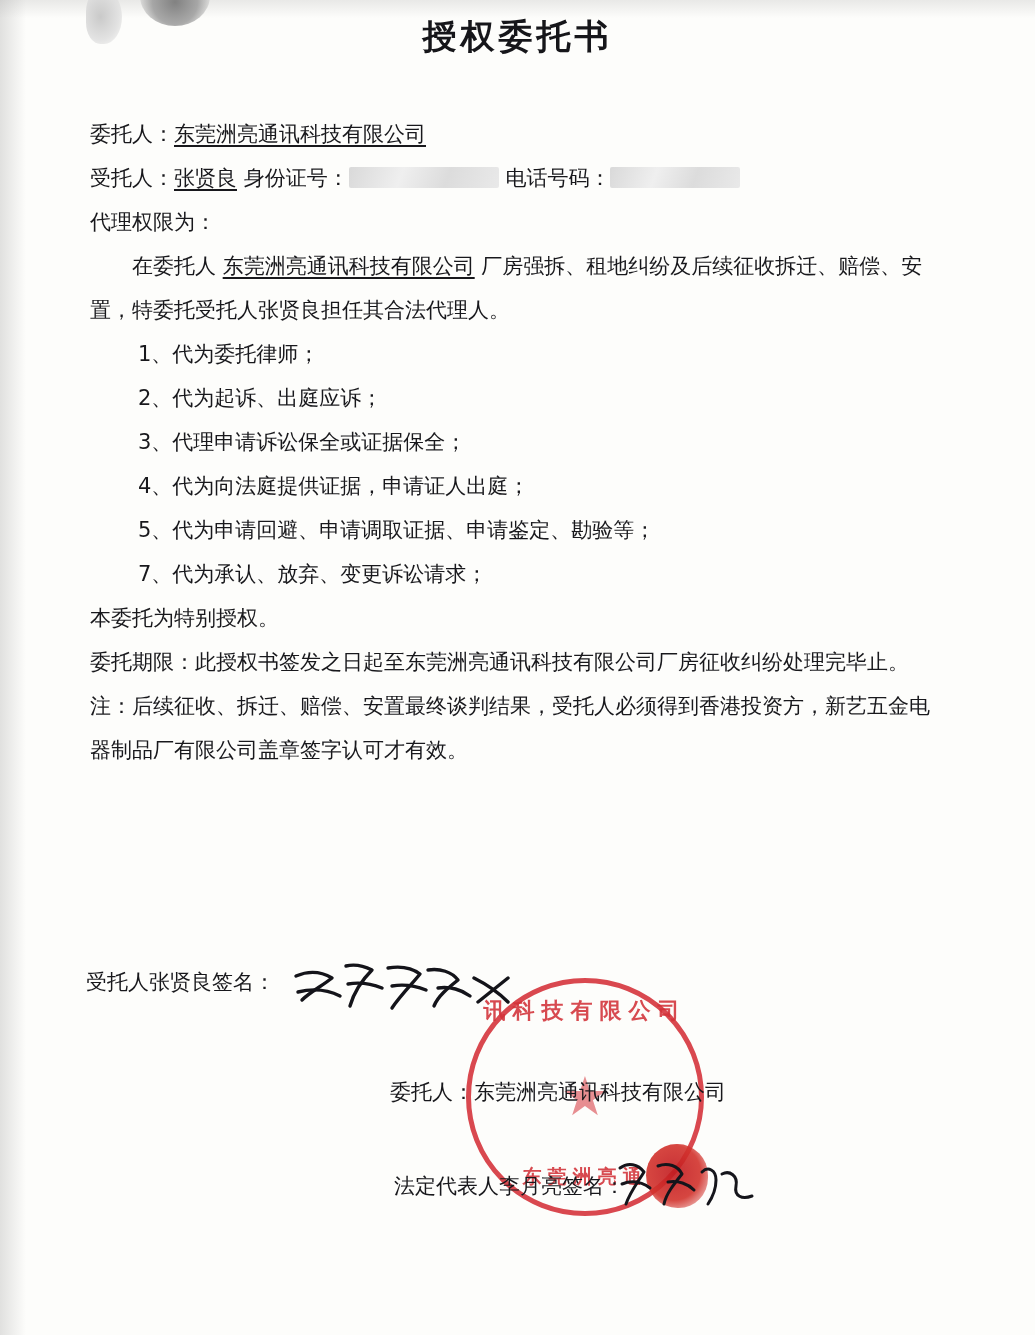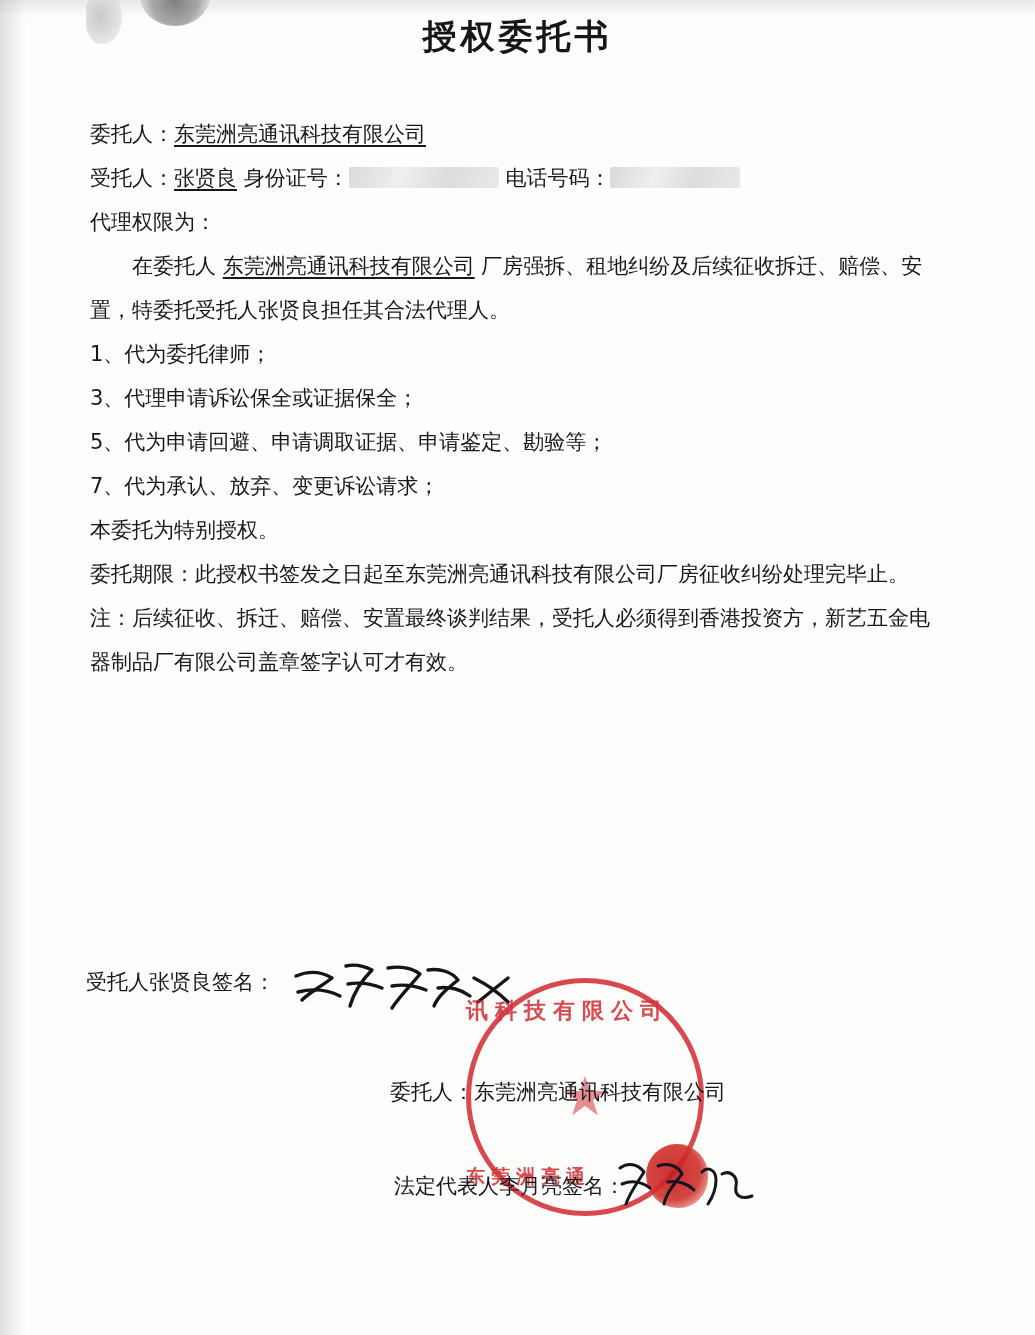--- a/index.html
+++ b/index.html
@@ -78,20 +78,21 @@
     position: relative;
   }
   .line.wrap { white-space: normal; }
 
   .u {
     text-decoration: underline;
     text-underline-offset: 4px;
   }
   .indent2 { text-indent: 42px; }
   .item {
+    margin-left: 48px;
   }
 
   .redact {
     display: inline-block;
     vertical-align: middle;
     height: 21px;
     border-radius: 2px;
     background: linear-gradient(110deg, #d9d9d9 0%, #efefef 35%, #dcdcdc 65%, #e9e9e9 100%);
     filter: blur(0.6px);
     position: relative;
@@ -177,21 +178,21 @@
     left: 50%; top: 50%;
     transform: translate(-50%,-50%);
     color: #d2222b;
     font-size: 54px;
     line-height: 54px;
     opacity: .55;
   }
   .seal-text-top, .seal-text-bottom {
     position: absolute;
     left: 0; width: 238px;
-    text-align: left;
+    text-align: center;
     color: #cf2028;
     font-family: "DejaVu Serif", "Liberation Serif", serif;
     font-weight: 700;
     opacity: .88;
   }
   .seal-text-top {
     top: 18px;
     font-size: 22px;
     letter-spacing: 7px;
   }
@@ -237,21 +238,23 @@
       <span>电话号码：</span><span class="redact w3"></span>
     </div>
 
     <div class="line">代理权限为：</div>
 
     <div class="line wrap indent2">
       <span>在委托人 </span><span class="u">东莞洲亮通讯科技有限公司</span><span> 厂房强拆、租地纠纷及后续征收拆迁、赔偿、安置，特委托受托人张贤良担任其合法代理人。</span>
     </div>
 
     <div class="line item">1、代为委托律师；</div>
+    <div class="line item">2、代为起诉、出庭应诉；</div>
     <div class="line item">3、代理申请诉讼保全或证据保全；</div>
+    <div class="line item">4、代为向法庭提供证据，申请证人出庭；</div>
     <div class="line item">5、代为申请回避、申请调取证据、申请鉴定、勘验等；</div>
     <div class="line item">7、代为承认、放弃、变更诉讼请求；</div>
 
     <div class="line">本委托为特别授权。</div>
 
     <div class="line">
       <span>委托期限：</span><span>此授权书签发之日起至东莞洲亮通讯科技有限公司厂房征收纠纷处理完毕止。</span>
     </div>
 
     <div class="line wrap">

